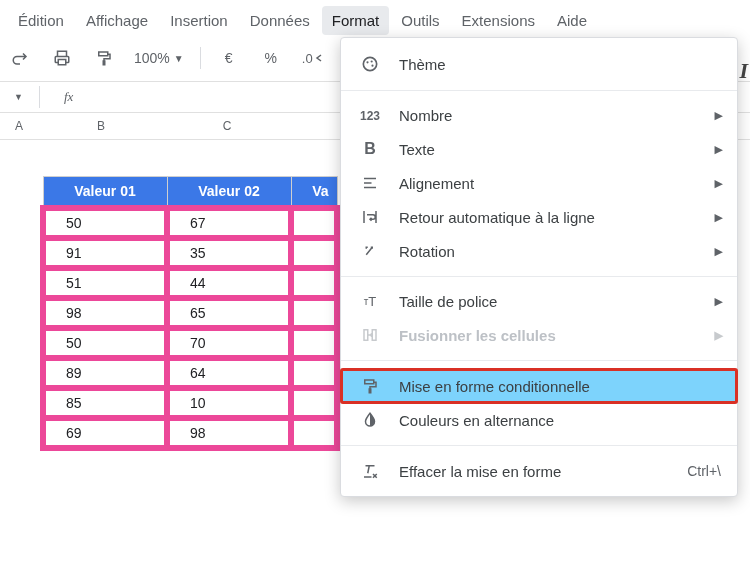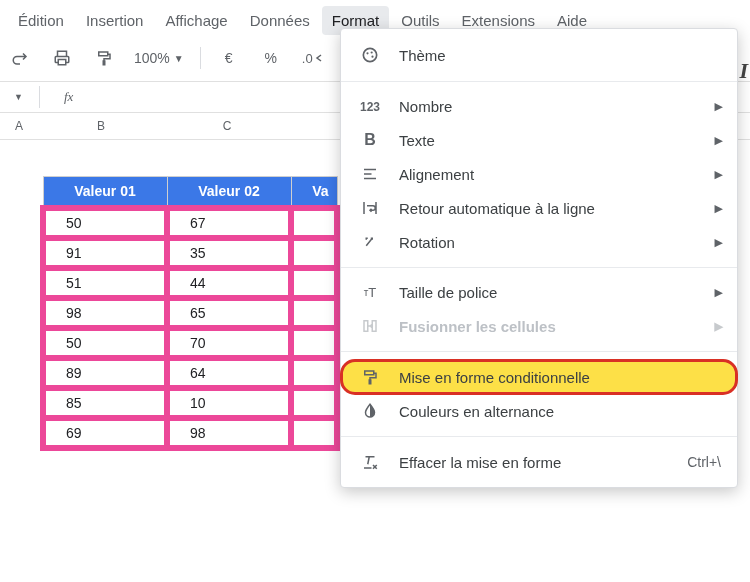--- a/index.html
+++ b/index.html
@@ -19,40 +19,40 @@
   .colhdr div { text-align:center; padding:6px 0;}
   .colA { width:38px; }
   .colB { width:126px; }
   .colC { width:126px; }
   .colRest { flex:1; }
   .sheet { position:relative; padding-top:36px; padding-left:40px; }
   table.data { border-collapse:collapse; }
   table.data th { background:#3b78e7; color:#fff; font-weight:bold; font-size:14px; text-align:center; padding:6px 8px; border:1px solid #cfcfcf; width:124px; }
   table.data td { border:6px solid #ec4899; padding:4px 20px; width:124px; height:27px; font-size:14px;}
   table.data th.trunc { width:40px; text-align:right; padding-left:6px; }
-  .dropdown { position:absolute; top:28px; left:340px; width:398px; background:#fff; border:1px solid #dadce0; border-radius:4px; box-shadow:0 4px 16px rgba(0,0,0,0.22); padding:8px 0; z-index:10; }
+  .dropdown { position:absolute; top:37px; left:340px; width:398px; background:#fff; border:1px solid #dadce0; border-radius:4px; box-shadow:0 4px 16px rgba(0,0,0,0.22); padding:8px 0; z-index:10; }
   .dditem { display:flex; align-items:center; padding:8px 16px 8px 18px; gap:18px; color:#3c4043; font-size:15px; position:relative; }
   .dditem.disabled { color:#bdc1c6;font-weight:bold; }
   .dditem .icon { width:22px; display:flex; align-items:center; justify-content:center; color:#5f6368; }
   .dditem.disabled .icon { color:#c7cacd; }
   .dditem .arrow { position:absolute; right:14px; color:#5f6368; font-size:11px; }
   .dditem .shortcut { position:absolute; right:16px; color:#5f6368; font-size:14px; }
   .ddsep { height:1px; background:#e8eaed; margin:8px 0; }
-  .dditem.highlight { outline:3px solid #d93025; outline-offset:-2px; background:#fde047; border-radius:14px;}
+  .dditem.highlight { outline:3px solid #d93025; outline-offset:-2px; background:#7dd3fc; border-radius:2px;}
   .tright { position:absolute; right:2px; top:58px; font-family:'Times New Roman', serif; font-style:italic; font-weight:bold; font-size:22px; color:#444; }
   svg { display:block; }
 </style>
 </head>
 <body>
 <div class="root">
 
 <div class="menubar">
   <div class="mitem">Édition</div>
+  <div class="mitem">Affichage</div>
   <div class="mitem">Insertion</div>
-  <div class="mitem">Affichage</div>
   <div class="mitem">Données</div>
   <div class="mitem active">Format</div>
   <div class="mitem">Outils</div>
   <div class="mitem">Extensions</div>
   <div class="mitem">Aide</div>
 </div>
 
 <div class="toolbar">
   <div class="tbbtn">
     <svg width="18" height="18" viewBox="0 0 24 24">

